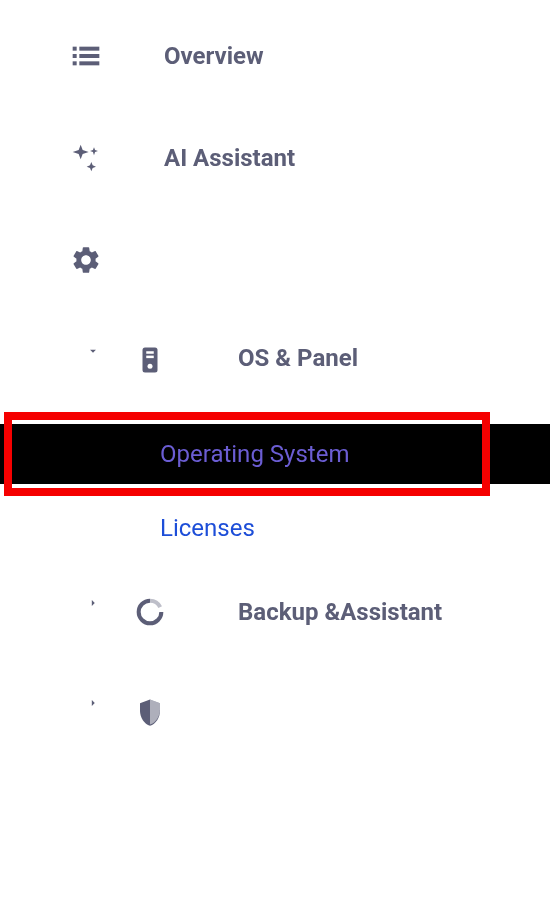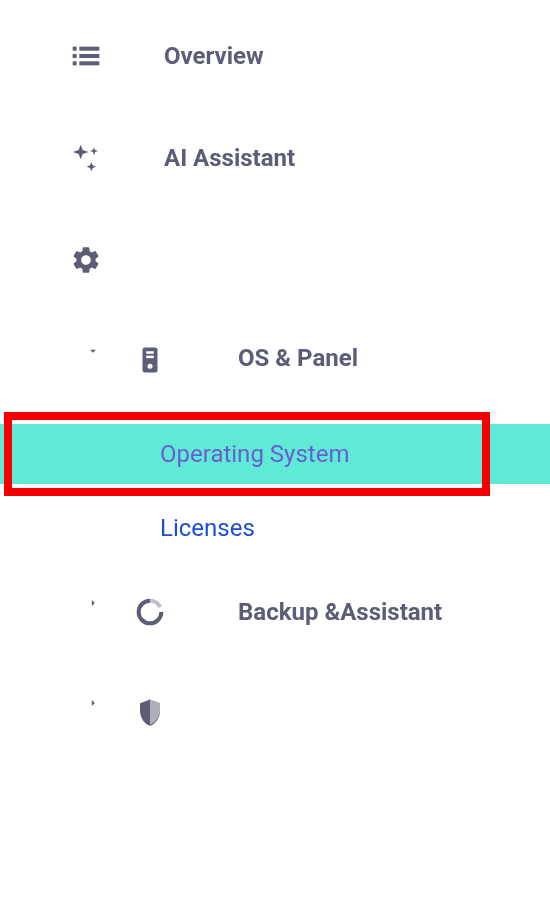--- a/index.html
+++ b/index.html
@@ -36,21 +36,21 @@
       padding: 16px 0 16px 160px;
       cursor: pointer;
       margin-bottom: 14px;
     }
     .sub-label {
       font-size: 24px;
       font-weight: 400;
       color: #1d4ed8;
     }
     .sub-item.active {
-      background: #5eead4;
+      background: #000000;
       position: relative;
     }
     .sub-item.active .sub-label {
       color: #6b5dd3;
     }
     .highlight-box {
       position: absolute;
       border: 8px solid #f50000;
       top: -12px;
       bottom: -12px;

